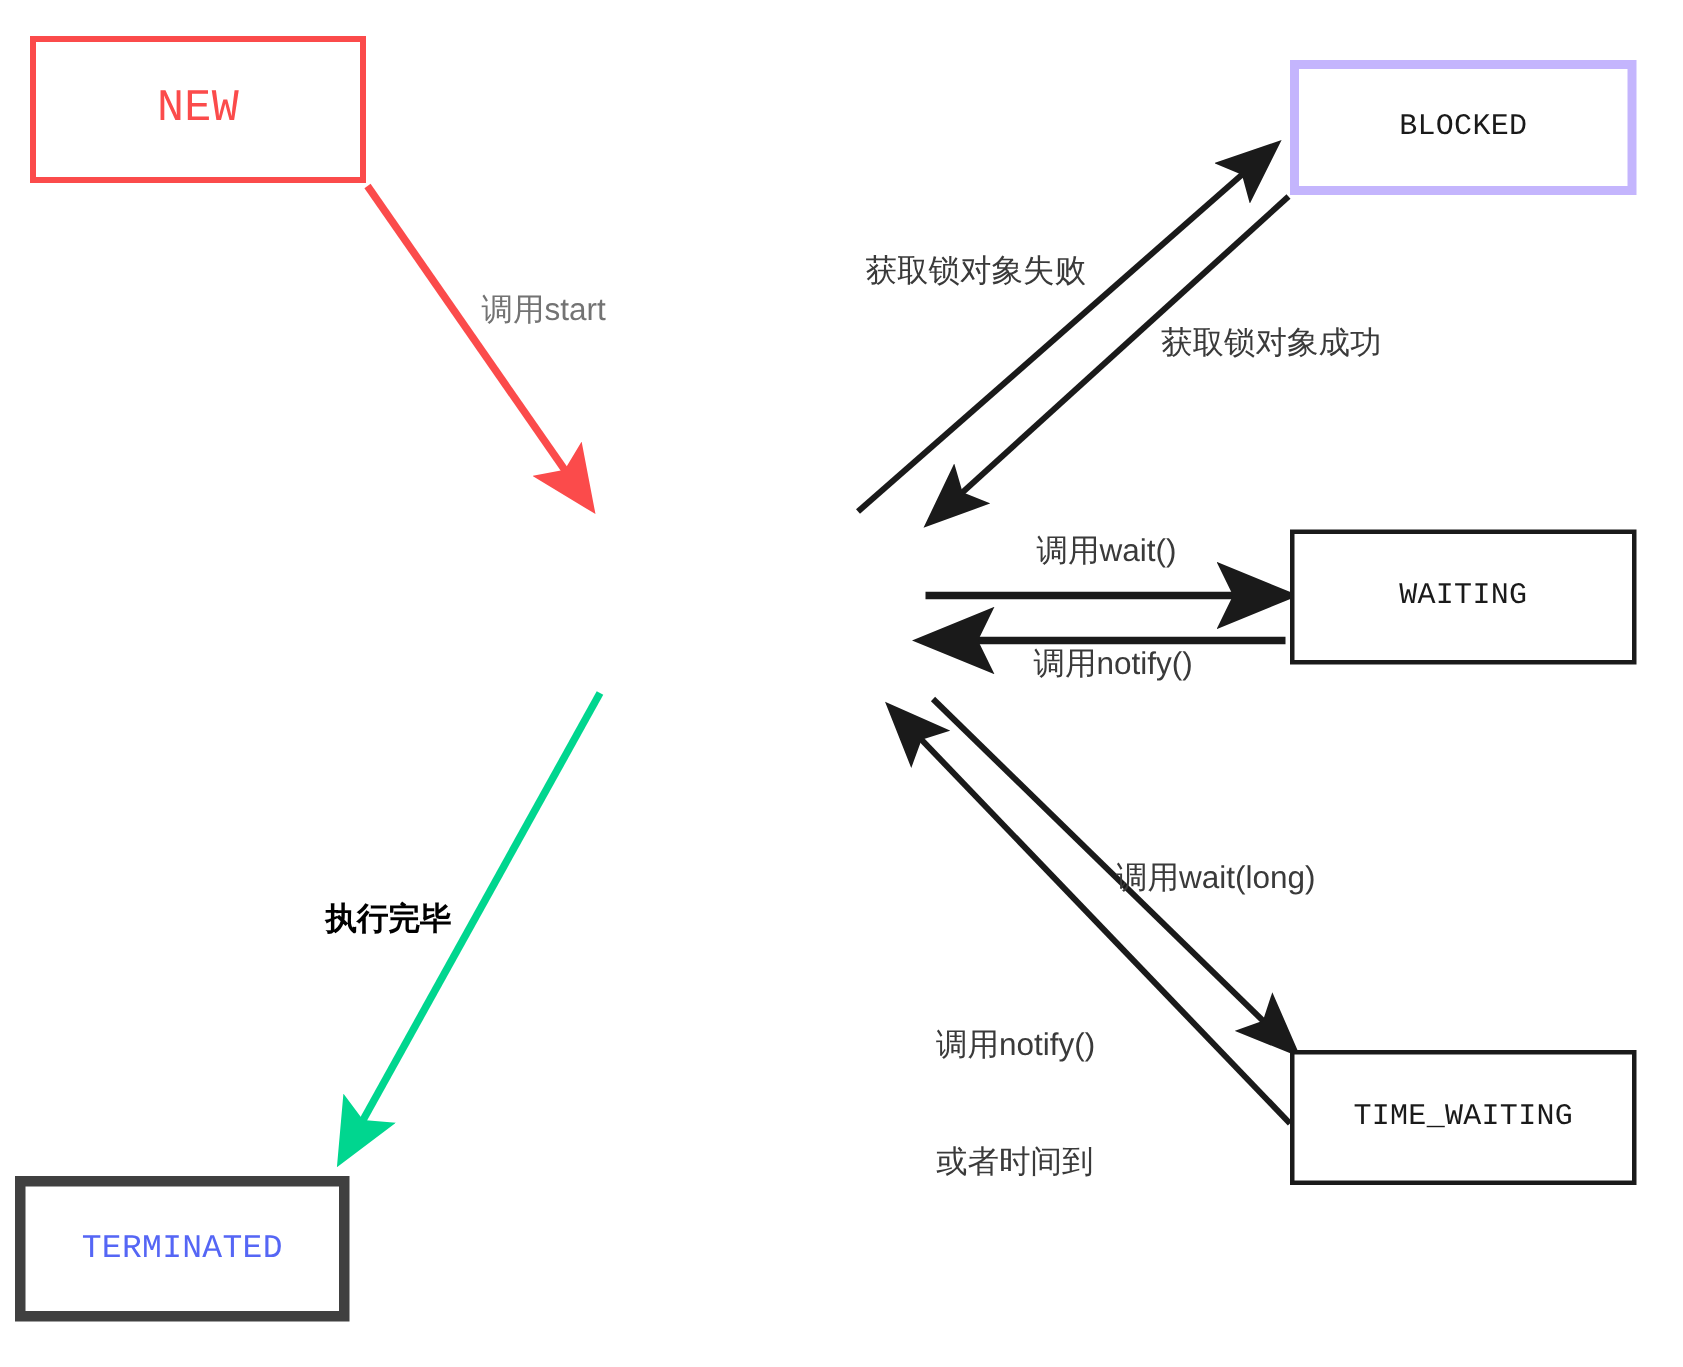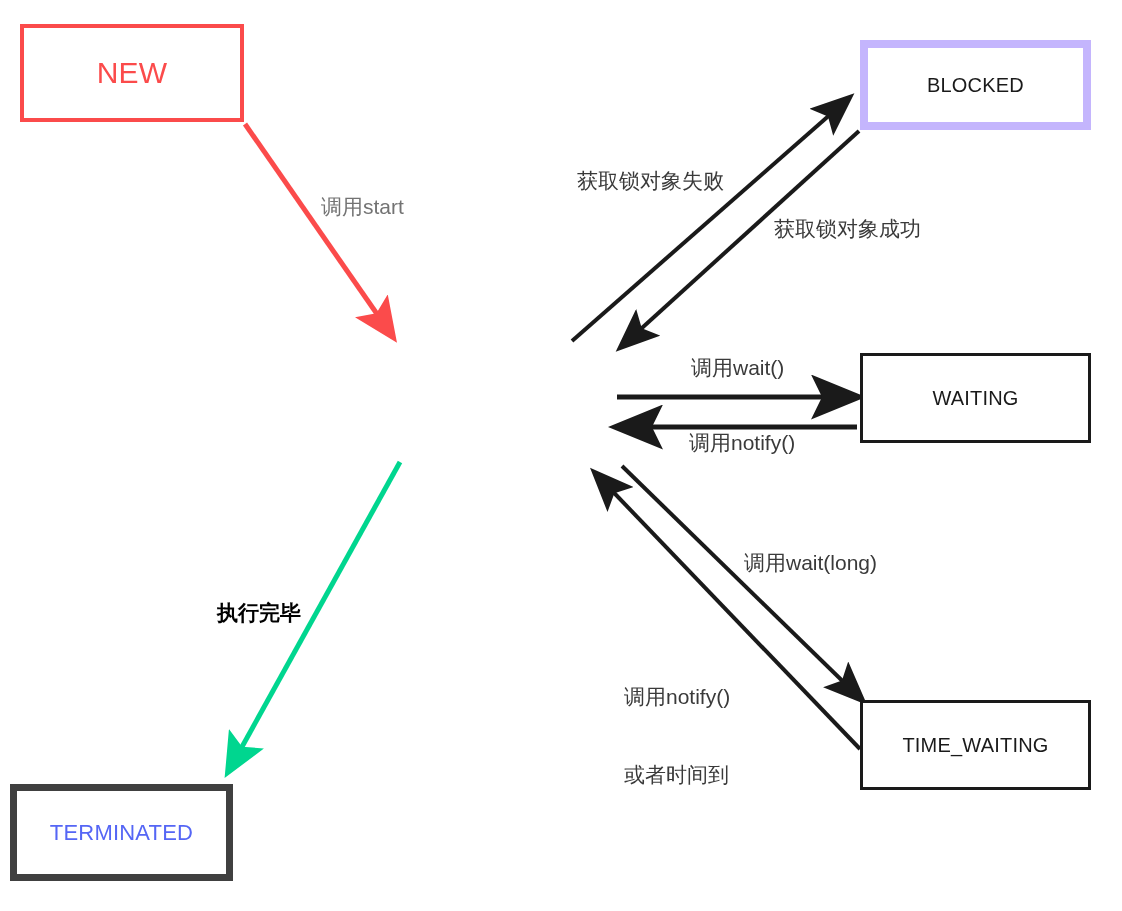--- a/index.html
+++ b/index.html
@@ -15,20 +15,21 @@
     overflow: hidden;
     font-family: "Liberation Sans", "DejaVu Sans", sans-serif;
   }
   .node {
     position: absolute;
     box-sizing: border-box;
     display: flex;
     align-items: center;
     justify-content: center;
     background: #ffffff;
+    font-family: Liberation Mono, monospace;
   }
   .node .node-label {
     font-size: 21px;
     letter-spacing: 0.2px;
     line-height: 1;
     white-space: nowrap;
   }
   
   #node-new {
     left: 20px; top: 24px; width: 224px; height: 98px;
@@ -43,21 +44,21 @@
   #node-runnable .node-label { color: #00d68f; font-size: 22px; }
 
   #node-terminated {
     left: 10px; top: 784px; width: 223px; height: 97px;
     border: 7px solid #404040;
   }
   #node-terminated .node-label { color: #5566f5; font-size: 22px; }
 
   #node-blocked {
     left: 860px; top: 40px; width: 231px; height: 90px;
-    border: 8px solid #c4b5fd;
+    border: 6px solid #c4b5fd;
   }
   #node-waiting {
     left: 860px; top: 353px; width: 231px; height: 90px;
     border: 3px solid #1a1a1a;
   }
   #node-time-waiting {
     left: 860px; top: 700px; width: 231px; height: 90px;
     border: 3px solid #1a1a1a;
   }
   #node-blocked .node-label,
@@ -73,21 +74,21 @@
     color: #3a3a3a;
   }
   .edge-label.red { color: #737373; }
   .edge-label.green { color: #000000; font-weight: bold; }
 
   #lbl-start      { left: 321px; top: 194px; }
   #lbl-lock-fail  { left: 577px; top: 168px; }
   #lbl-lock-ok    { left: 774px; top: 216px; }
   #lbl-wait       { left: 691px; top: 355px; }
   #lbl-notify     { left: 689px; top: 430px; }
-  #lbl-wait-long  { left: 744px; top: 550px; }
+  #lbl-wait-long  { left: 744px; top: 573px; }
   #lbl-notify-time{ left: 624px; top: 631px; }
   #lbl-done       { left: 217px; top: 600px; }
 
   #edges {
     position: absolute;
     left: 0; top: 0;
     width: 1122px;
     height: 911px;
     pointer-events: none;
   }

